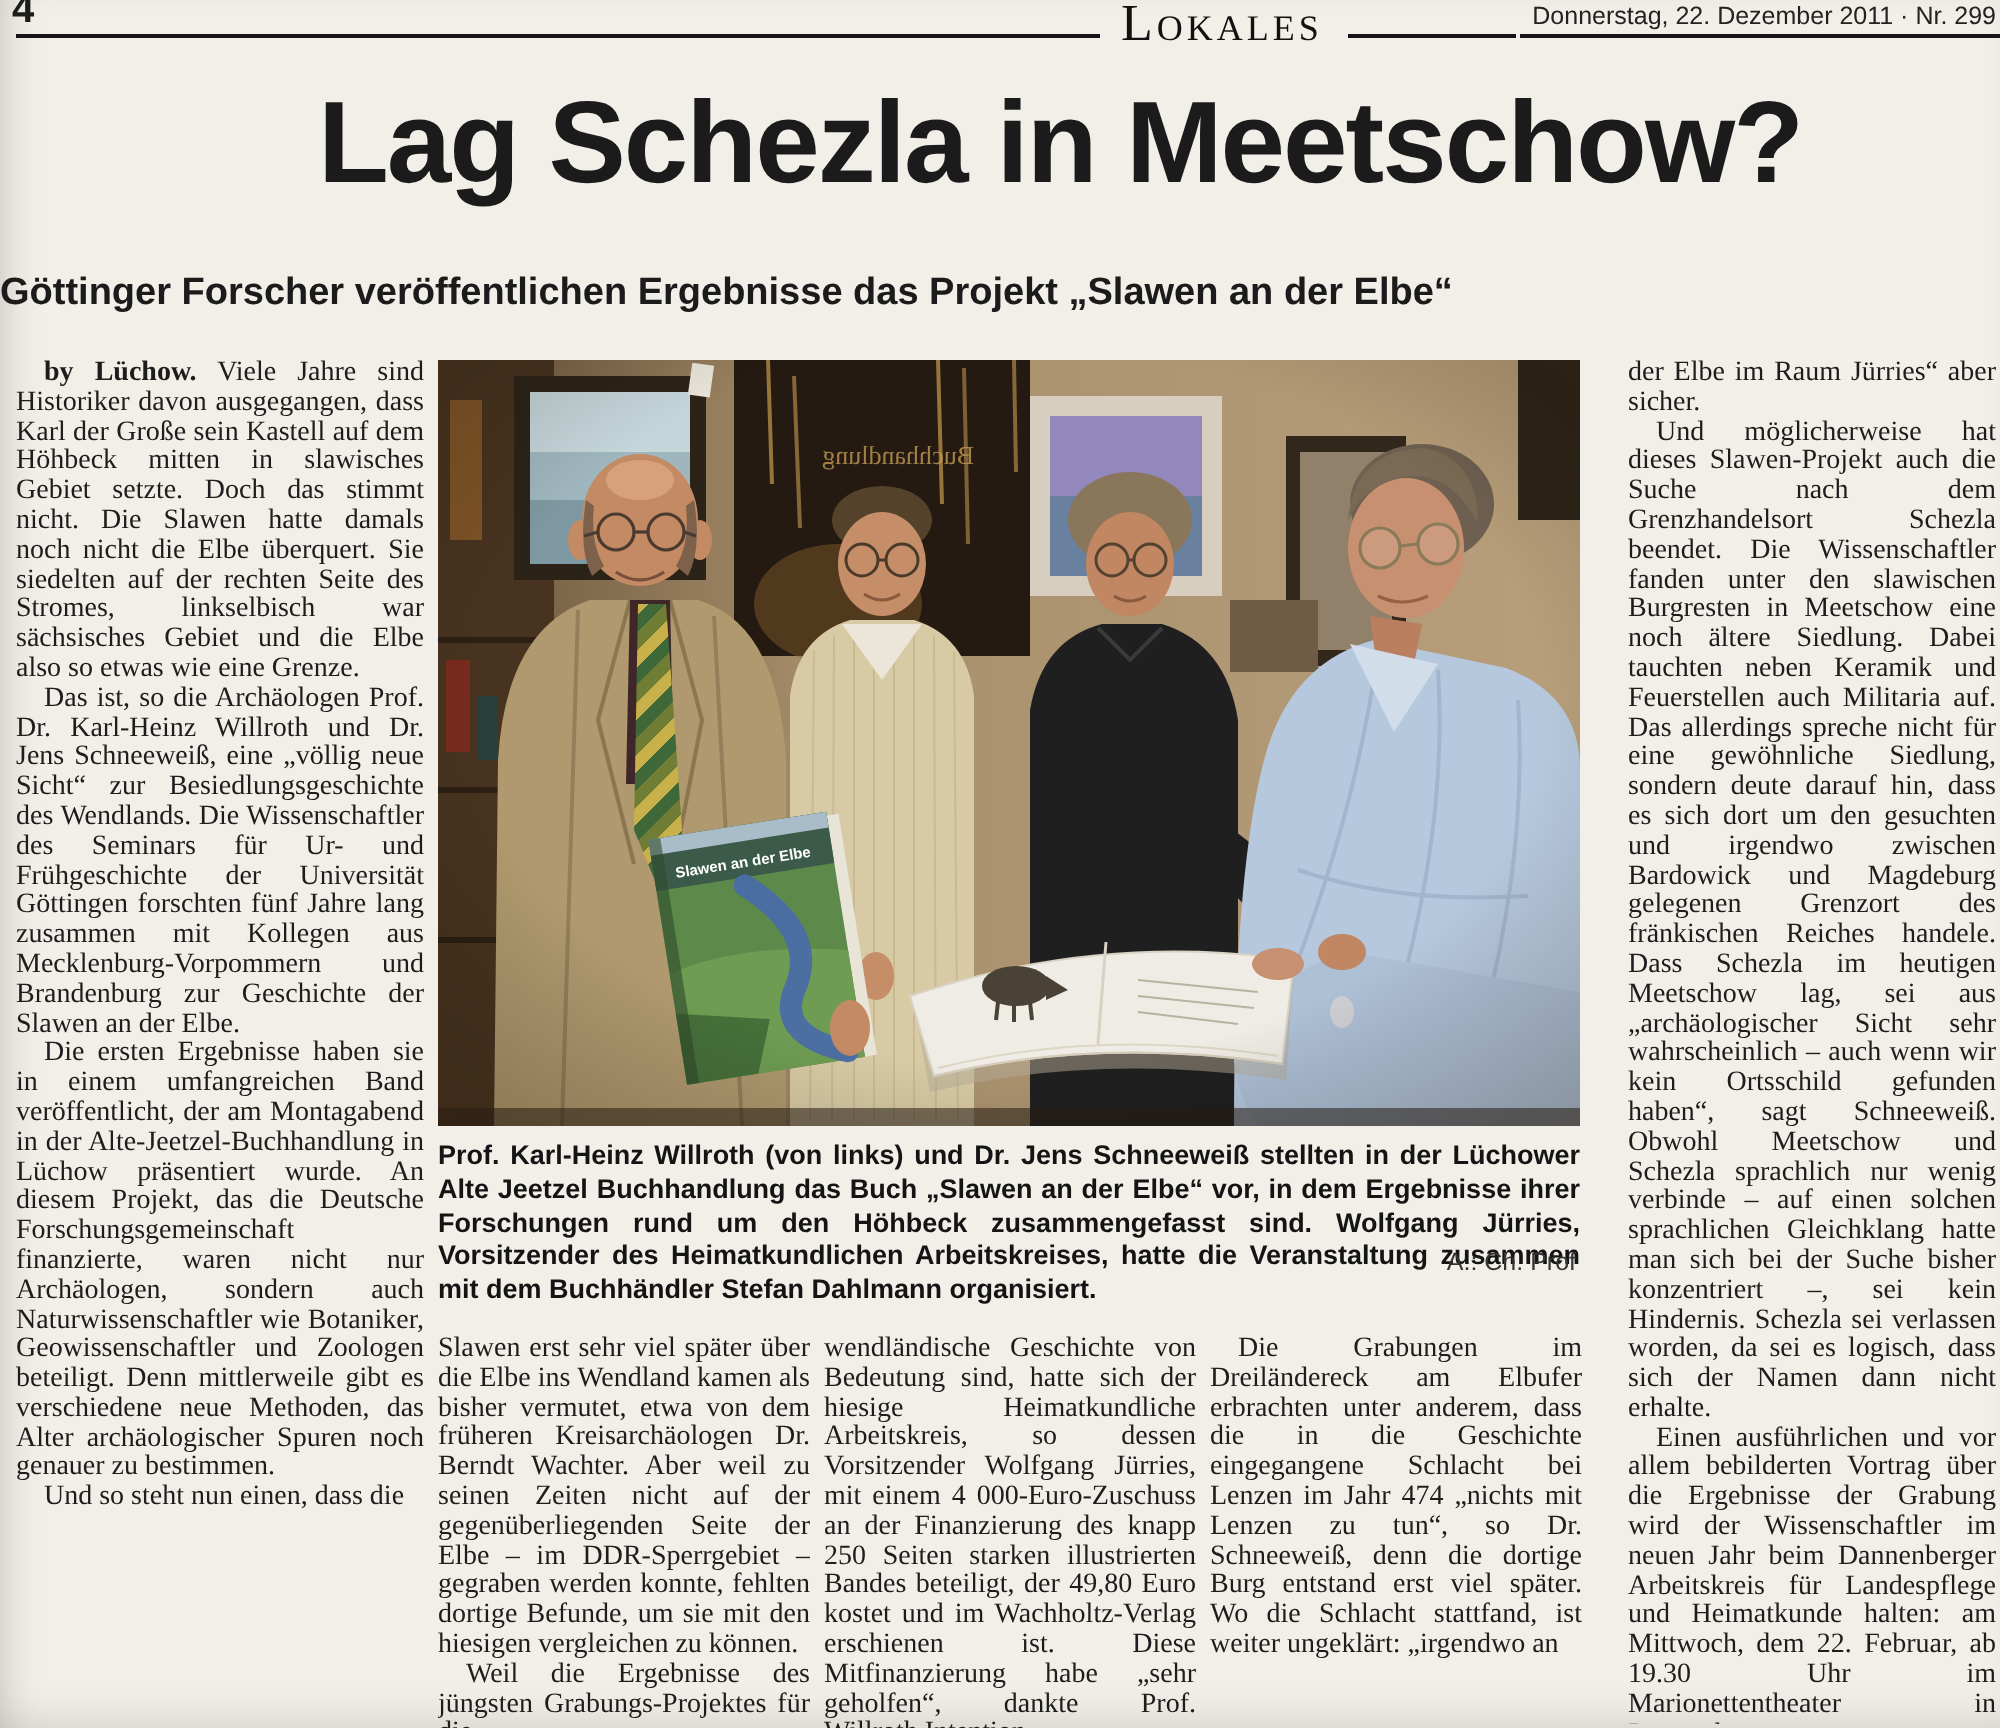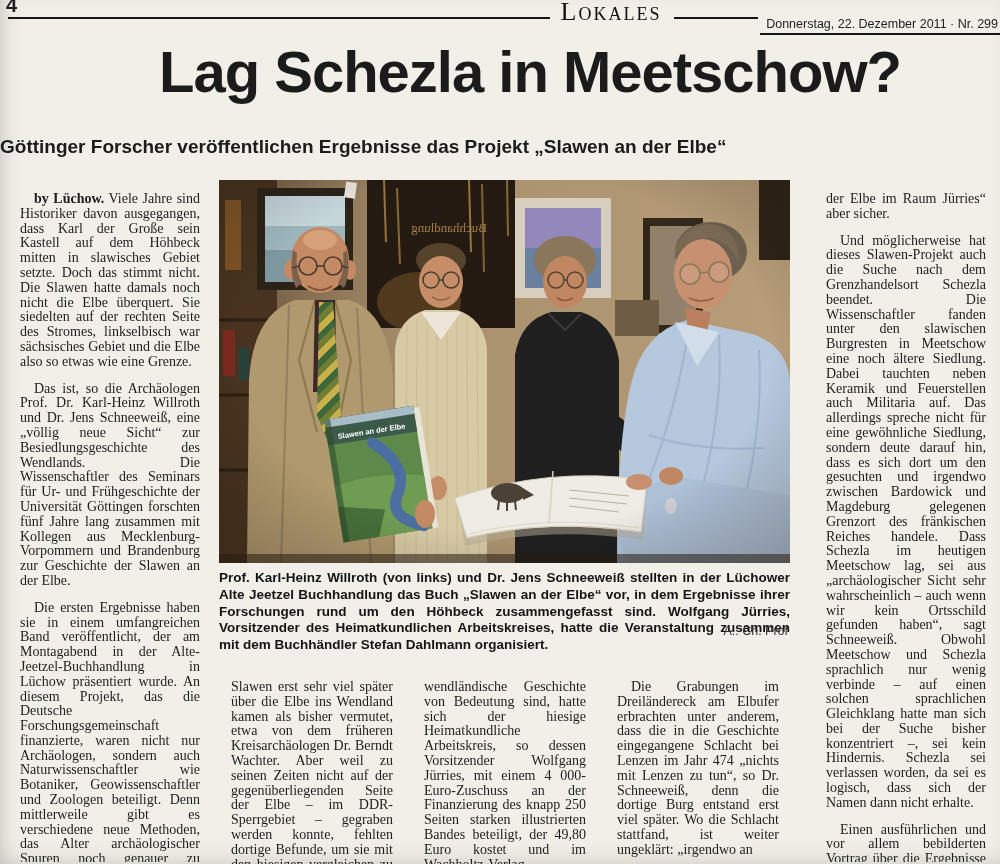--- a/index.html
+++ b/index.html
@@ -9,30 +9,30 @@
     box-shadow:inset 14px 0 22px -14px rgba(0,0,0,.18), inset 0 -16px 24px -14px rgba(0,0,0,.12);
     font-family:"Liberation Sans",sans-serif;color:#1c1c1c;
   }
   
   .hdr-num{position:absolute;left:6px;top:-6px;font:bold 20px "Liberation Sans",sans-serif;}
   .hdr-rule-l{position:absolute;left:8px;top:17px;width:542px;height:2px;background:#151515;}
   .hdr-section{position:absolute;left:552px;top:-3px;width:118px;text-align:center;
     font-family:"Liberation Serif",serif;font-variant:small-caps;font-size:26px;letter-spacing:2px;color:#111;}
   .hdr-rule-r{position:absolute;left:674px;top:17px;width:84px;height:2px;background:#151515;}
   .hdr-date{position:absolute;right:0px;top:1px;font-size:12.5px;color:#222;
-    border-bottom:2px solid #151515;padding:16px 2px 2px 6px;}
+    border-bottom:2px solid #151515;padding:0 2px 2px 6px;}
   
   .headline{position:absolute;top:42px;left:0;width:100%;text-align:center;
     font:bold 58px/1.05 "Liberation Sans",sans-serif;letter-spacing:-1px;color:#1b1b1b;margin-left:30px;}
   .subheadline{position:absolute;top:136px;left:0;width:100%;text-align:left;
     font:bold 19px "Liberation Sans",sans-serif;color:#1b1b1b;}
   
   .bodytext{font:14px/14.8px "Liberation Serif","DejaVu Serif",serif;text-align:justify;
     color:#1d1d1d;hyphens:auto;-webkit-hyphens:auto;}
-  .bodytext p{margin:12px;}
+  .bodytext p{margin:0;}
   .bodytext p.ind{text-indent:14px;}
   .col-left{position:absolute;left:8px;top:180px;width:204px;height:682px;overflow:hidden;}
   .col-right{position:absolute;left:814px;top:180px;width:184px;height:682px;overflow:hidden;}
   .bottom-cols{position:absolute;left:219px;top:668px;width:572px;height:216px;display:flex;gap:7px;}
   .bottom-cols .bcol{flex:1 1 0;overflow:hidden;}
   
   .photo-wrap{position:absolute;left:219px;top:180px;width:571px;height:383px;background:#8a7354;}
   .photo-wrap svg{display:block;}
   .caption{position:absolute;left:219px;top:570px;width:571px;height:72px;
     font:bold 13.5px/16.8px "Liberation Sans",sans-serif;color:#141414;text-align:justify;}

